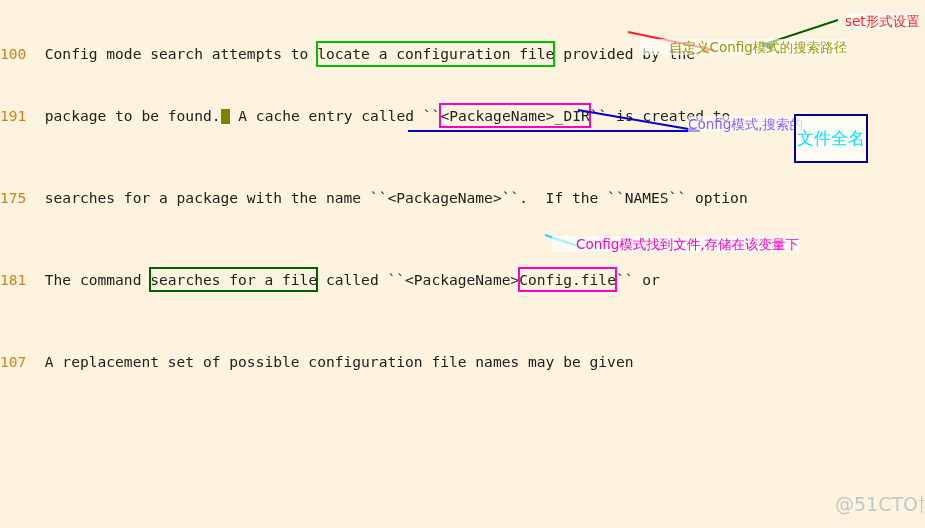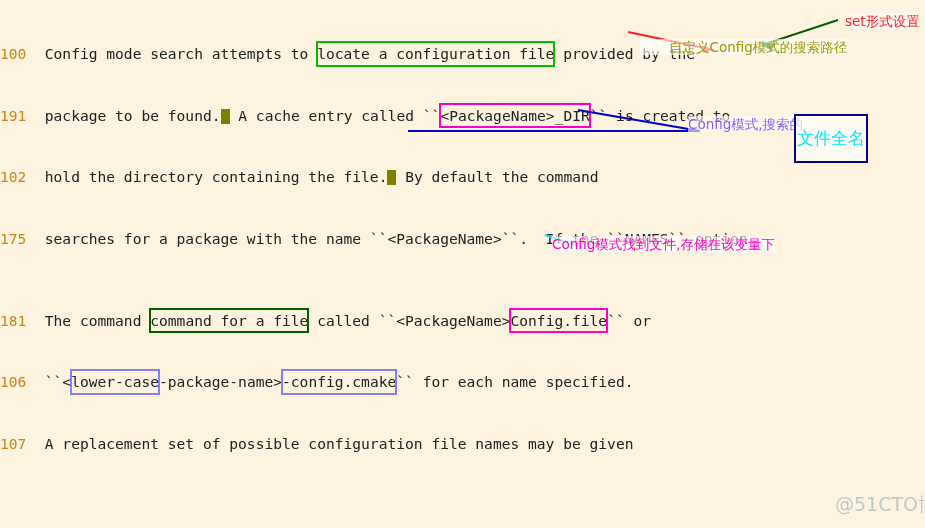--- a/index.html
+++ b/index.html
@@ -62,21 +62,21 @@
     position:absolute;
     font-family:"DejaVu Sans","Liberation Sans",sans-serif;
     font-size:13.5px;
     white-space:nowrap;
     background:rgba(255,255,255,0.62);
     line-height:16px;
   }
   .note.red{color:#ff2020;}
   .note.olive{color:#9a9a00;padding-left:29px;}
   .note.cyan{color:#8b5cf6;}
-  .note.magenta{color:#ff00c8;}
+  .note.magenta{color:#ff00c8;padding-left:24px;}
   .boxnote{
     position:absolute;
     font-family:"DejaVu Sans","Liberation Sans",sans-serif;
     font-size:17px;
     white-space:nowrap;
     color:#00e5ff;
     border:2px solid #000080;
     padding:15px 1px;
     line-height:15px;
     background:rgba(255,255,255,0.62);
@@ -98,28 +98,26 @@
 </style>
 </head>
 <body>
 
 <div id="code">
 
 <div class="row"><span class="ln">100</span> Config mode search attempts to <span class="bx c-green"><span>locate a configuration file</span></span> provided by the</div>
 
 <div class="row"><span class="ln">191</span> package to be found.<span class="sp"></span> A cache entry called ``<span class="bx c-magenta"><span>&lt;PackageName&gt;_DIR</span></span>`` is created to</div>
 
-<div class="row"><span class="ln">102</span> hold the directory containing the file.<span class="sp"></span> By default the command</div>
 
 <div class="row"><span class="ln">175</span> searches for a package with the name ``&lt;PackageName&gt;``.  If the ``NAMES`` option</div>
 
 
-<div class="row"><span class="ln">181</span> The command <span class="bx c-dgreen"><span>command for a file</span></span> called ``&lt;PackageName&gt;<span class="bx c-magenta"><span>Config.file</span></span>`` or</div>
+<div class="row"><span class="ln">181</span> The command <span class="bx c-dgreen"><span>searches for a file</span></span> called ``&lt;PackageName&gt;<span class="bx c-magenta"><span>Config.file</span></span>`` or</div>
 
-<div class="row"><span class="ln">106</span> ``&lt;<span class="bx c-purple"><span>lower-case</span></span>-package-name&gt;<span class="bx c-purple"><span>-config.cmake</span></span>`` for each name specified.</div>
 
 <div class="row"><span class="ln">107</span> A replacement set of possible configuration file names may be given</div>
 
 
 
 
 
 
 
 
@@ -168,21 +166,21 @@
   <line x1="838" y1="20" x2="762" y2="45" stroke="#006000" stroke-width="2"></line>
   <polygon points="762,45 775,43 772,51" fill="#006000"></polygon>
 
   <line x1="408" y1="131" x2="700" y2="131" stroke="#0000cc" stroke-width="2"></line>
   <line x1="578" y1="110" x2="700" y2="131" stroke="#0000cc" stroke-width="2"></line>
 
   <line x1="545" y1="235" x2="584" y2="248" stroke="#00e5ff" stroke-width="2"></line>
 </svg>
 
 <div class="ov">
-  <div class="note red" style="left:845px;top:13px;border-radius:6px;">set形式设置</div>
+  <div class="note red" style="left:845px;top:13px;">set形式设置</div>
   <div class="note olive" style="left:640px;top:39px;">自定义Config模式的搜索路径</div>
   <div class="note cyan" style="left:688px;top:116px;">Config模式,搜索的</div>
   <div class="boxnote" style="left:794px;top:114px;">文件全名</div>
   <div class="note magenta" style="left:552px;top:236px;">Config模式找到文件,存储在该变量下</div>
 
   <div class="wm" style="left:700px;top:492px;margin-top:37px;">https://blog.csd</div>
   <div class="wm2" style="left:835px;top:492px;">@51CTO博客</div>
 </div>
 
 </body></html>

